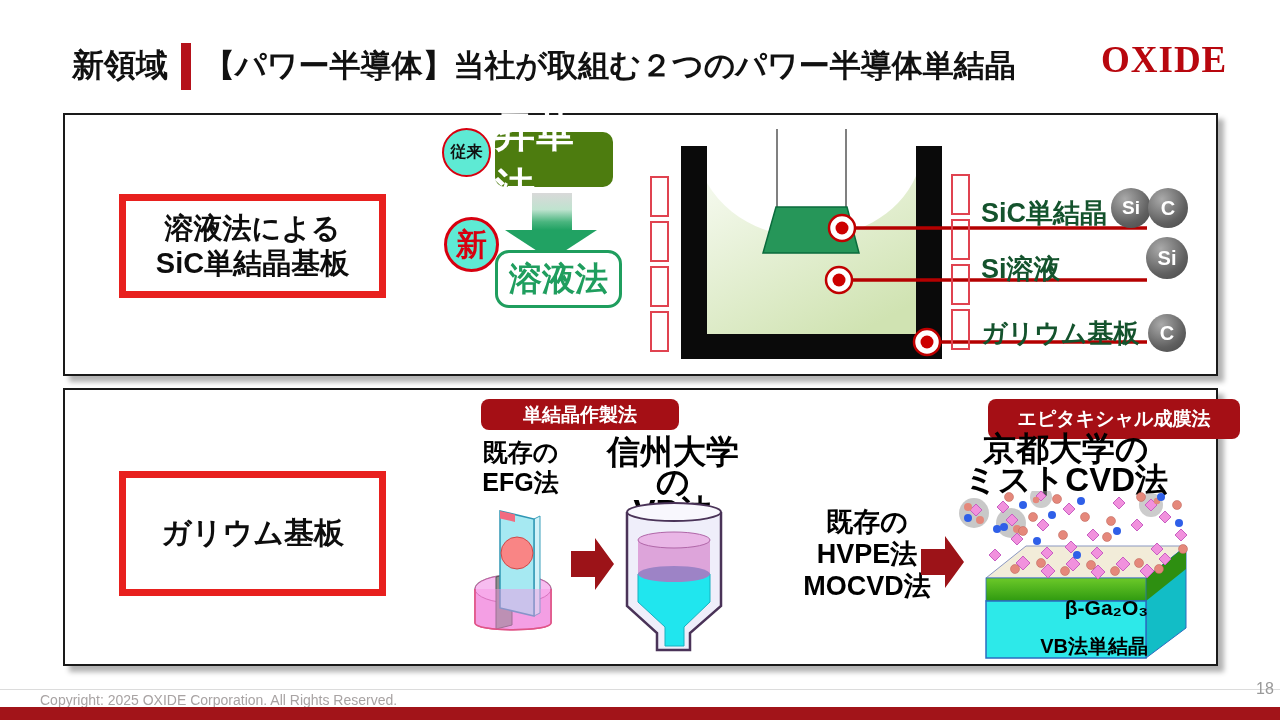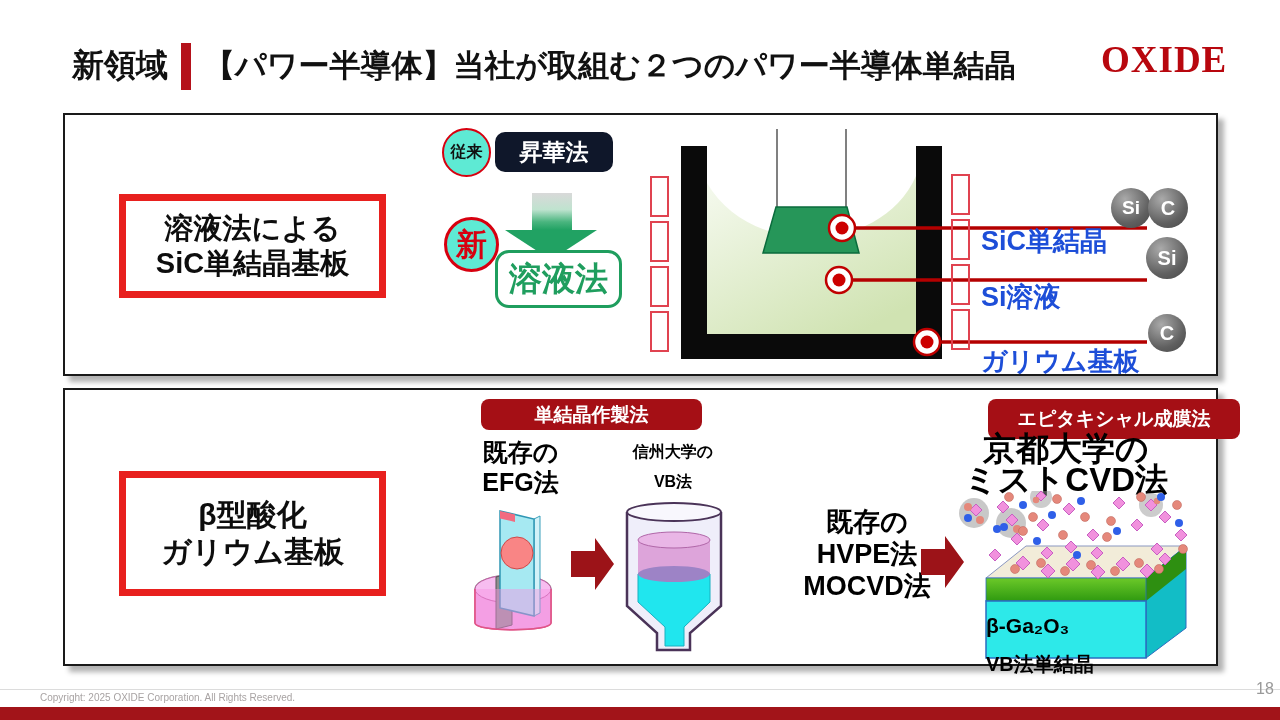--- a/index.html
+++ b/index.html
@@ -13,21 +13,21 @@
                  font-weight:bold; color:#0d0d0d; text-align:center; line-height:1.22; }
   .round-badge { position:absolute; border-radius:50%; background:#5eead4; display:flex;
                  align-items:center; justify-content:center; font-weight:bold; }
   .badge-dark { position:absolute; background:#a50f15; color:#ffffff; border-radius:8px;
                 display:flex; align-items:center; justify-content:center; font-weight:bold; }
   .method-label { position:absolute; font-weight:bold; color:#000; text-align:center; }
   .chip { position:absolute; border-radius:50%; color:#fff; font-weight:bold;
           display:flex; align-items:center; justify-content:center;
           background:radial-gradient(circle at 35% 28%, #aaaaaa, #606060 62%, #474747 100%); }
   .tofu { width:19px; height:41px; border:2px solid #e04350; margin-bottom:4px; }
-  .ann-label { position:absolute; font-weight:bold; color:#1d4ed8; white-space:nowrap;margin-top:28px; }
+  .ann-label { position:absolute; font-weight:bold; color:#14532d; white-space:nowrap; }
   svg { display:block; }
 </style>
 </head>
 <body>
 
 <div class="slide">
 
   <div class="abs" style="left:72px; top:44px; font-size:32px; font-weight:bold; color:#111;">新領域</div>
   <div class="abs" style="left:181px; top:43px; width:10px; height:47px; background:#b5121b;"></div>
   <div class="abs" style="left:204px; top:45px; font-size:31px; font-weight:bold; color:#111; white-space:nowrap;">【パワー半導体】当社が取組む２つのパワー半導体単結晶</div>
@@ -35,21 +35,21 @@
 
   <div class="panel" style="top:113px; height:263px;">
 
     <div class="heading-box" style="left:54px; top:79px; width:267px; height:104px; font-size:29px;">
       <span>溶液法による</span>
       <span>SiC単結晶基板</span>
     </div>
 
     <div class="round-badge" style="left:377px; top:13px; width:49px; height:49px; border:2.5px solid #d7000f; color:#111; font-size:16px;">従来</div>
 
-    <div class="abs" style="left:430px; top:17px; width:118px; height:40px; background:#0f172a; border-radius:10px; color:#fff; font-size:23px; font-weight:bold; display:flex; align-items:center; justify-content:center;">昇華法</div>
+    <div class="abs" style="left:430px; top:17px; width:118px; height:55px; background:#4d7c0f; border-radius:10px; color:#fff; font-size:40px; font-weight:bold; display:flex; align-items:center; justify-content:center;">昇華法</div>
 
     <svg class="abs" style="left:436px; top:78px;" width="100" height="68" viewBox="0 0 100 68">
       <defs>
         <linearGradient id="gshaft" x1="0" y1="0" x2="0" y2="1">
           <stop offset="0" stop-color="#d9d9d9"></stop>
             <stop offset="0.45" stop-color="#bfe3cf"></stop>
           <stop offset="0.78" stop-color="#4ab57f"></stop>
             <stop offset="1" stop-color="#21a263"></stop>
         </linearGradient>
       </defs>
@@ -118,32 +118,31 @@
     <div class="ann-label" style="left:916px; top:136px; font-size:27px;">Si溶液</div>
     <div class="chip" style="left:1081px; top:122px; width:42px; height:42px; font-size:20px;">Si</div>
 
     <div class="ann-label" style="left:916px; top:201px; font-size:26px;">ガリウム基板</div>
     <div class="chip" style="left:1083px; top:199px; width:38px; height:38px; font-size:20px;">C</div>
   </div>
 
   <div class="panel" style="top:388px; height:278px;">
 
     <div class="heading-box" style="left:54px; top:81px; width:267px; height:125px; font-size:30px;">
-      <span>β型酸化</span>
       <span>ガリウム基板</span>
     </div>
 
-    <div class="badge-dark" style="left:416px; top:9px; width:221px; height:31px; font-size:19px;">単結晶作製法</div>
+    <div class="badge-dark" style="left:416px; top:9px; width:198px; height:31px; font-size:19px;">単結晶作製法</div>
     <div class="badge-dark" style="left:879px; top:9px; width:252px; height:40px; font-size:19px;margin-left:44px;">エピタキシャル成膜法</div>
 
     <div class="method-label" style="left:383px; top:47px; width:145px; font-size:25px; line-height:30px;">
       <div>既存の</div>
       <div>EFG法</div>
     </div>
-    <div class="method-label" style="left:528px; top:47px; width:160px; font-size:16px; line-height:30px;">
+    <div class="method-label" style="left:528px; top:47px; width:160px; font-size:33px; line-height:30px;">
       <div>信州大学の</div>
       <div>VB法</div>
     </div>
     <div class="method-label" style="left:876px; top:43px; width:250px; font-size:33px; line-height:31px;">
       <div>京都大学の</div>
       <div>ミストCVD法</div>
     </div>
     <div class="method-label" style="left:722px; top:116px; width:160px; font-size:27px; line-height:32px;">
       <div>既存の</div>
       <div>HVPE法</div>
@@ -272,24 +271,24 @@
           <circle cx="166" cy="40" r="4"></circle>
             <circle cx="210" cy="6" r="4"></circle>
             <circle cx="228" cy="32" r="4"></circle>
           <circle cx="86" cy="50" r="4"></circle>
             <circle cx="126" cy="64" r="4"></circle>
             <circle cx="46" cy="38" r="4"></circle>
         </g>
       </g>
     </svg>
 
-    <div class="abs" style="left:921px; top:223px; width:162px; text-align:left; font-weight:bold; color:#000; line-height:26px;">
+    <div class="abs" style="left:921px; top:205px; width:162px; text-align:right; font-weight:bold; color:#000; line-height:26px;">
       <div style="font-size:21px;">β-Ga₂O₃</div>
       <div style="font-size:20px;margin-top:12px;">VB法単結晶</div>
     </div>
   </div>
 
   <div class="abs" style="left:0; top:689px; width:1280px; height:1px; background:#dcdcdc;"></div>
-  <div class="abs" style="left:40px; top:692px; font-size:10px; color:#a8a3a3;">Copyright: 2025 OXIDE Corporation. All Rights Reserved.</div>
+  <div class="abs" style="left:40px; top:692px; font-size:14px; color:#a8a3a3;">Copyright: 2025 OXIDE Corporation. All Rights Reserved.</div>
   <div class="abs" style="left:1224px; top:680px; font-size:16px; color:#999999;margin-left:32px;">18</div>
   <div class="abs" style="left:0; top:707px; width:1280px; height:13px; background:#a21419;"></div>
 
 </div>
 
 </body></html>

